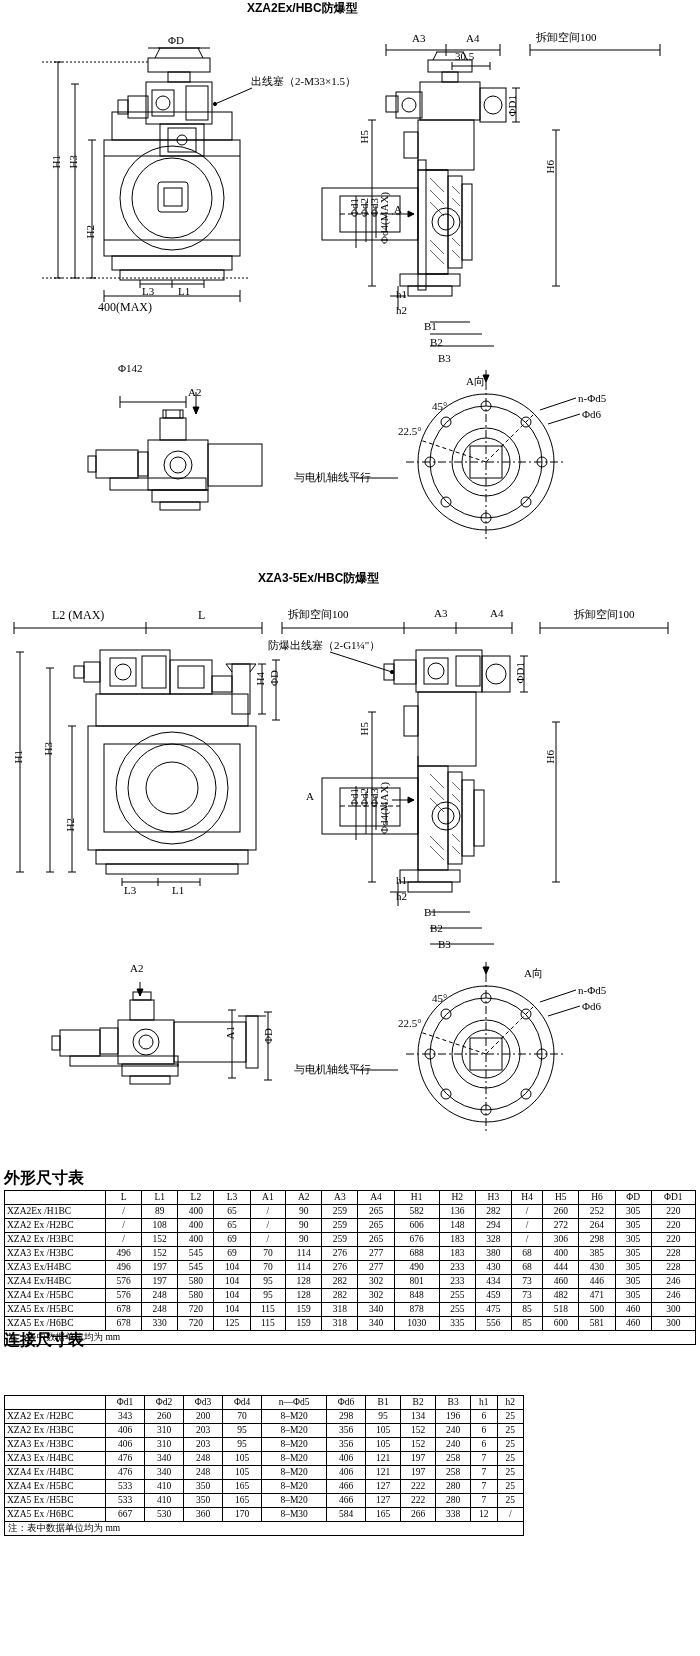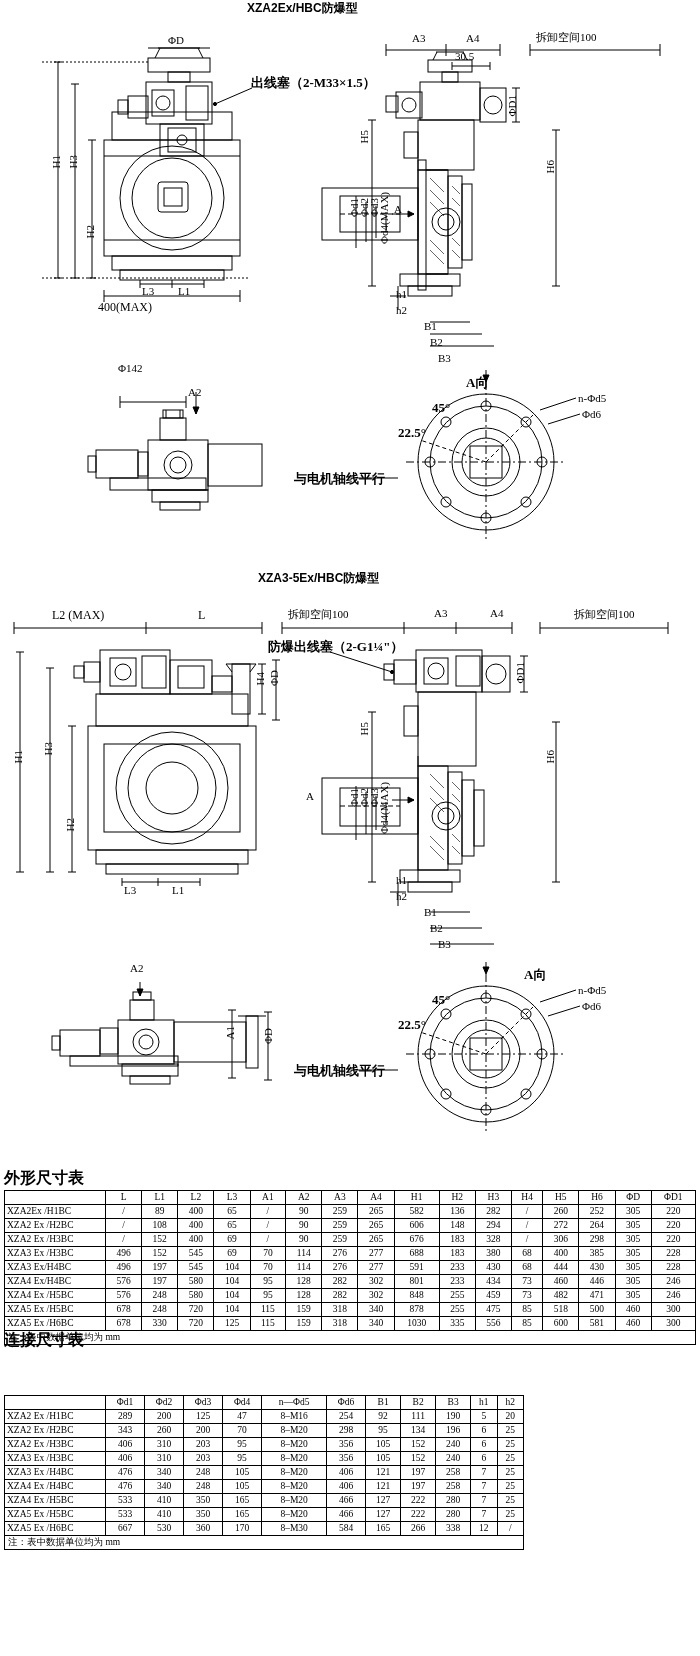--- a/index.html
+++ b/index.html
@@ -5,21 +5,21 @@
   html,body{margin:0;padding:0;}
   body{
     width:700px; height:1656px; background:#ffffff;
     font-family:"Liberation Serif", serif;
     color:#000; position:relative; overflow:hidden;
   }
   .page{position:relative;width:564px;height:1656px;}
   svg.draw{position:absolute;left:0;top:0;width:700px;height:1656px;overflow:visible;}
   .ttl{position:absolute;font-family:"Liberation Sans",sans-serif;font-size:12px;font-weight:bold;}
   .lbl{position:absolute;font-size:11px;font-family:"Liberation Serif",serif;white-space:nowrap;}
-  .lbl.sm{font-size:13px;font-weight:bold;}
+  .lbl.sm{font-size:11px;}
   .lbl.vert{writing-mode:vertical-rl;transform:rotate(180deg);}
   .secttl{position:absolute;font-family:"Liberation Sans",sans-serif;font-size:16px;font-weight:bold;}
   table.dim{position:absolute;border-collapse:collapse;font-size:9.5px;font-family:"Liberation Serif",serif;}
   table.dim th, table.dim td{border:1px solid #000;padding:0px 2px;text-align:center;height:13px;line-height:13px;}
   table.dim th{font-weight:normal;}
   table.dim td.rowhead{text-align:left;padding-left:2px;white-space:nowrap;}
   table.dim td.note{text-align:left;padding-left:3px;}
 </style>
 </head>
 <body>
@@ -580,21 +580,21 @@
       <tr>
         <td class="rowhead">XZA3 Ex/H4BC</td>
         <td>496</td>
         <td>197</td>
         <td>545</td>
         <td>104</td>
         <td>70</td>
         <td>114</td>
         <td>276</td>
         <td>277</td>
-        <td>591</td>
+        <td>490</td>
         <td>233</td>
         <td>430</td>
         <td>68</td>
         <td>444</td>
         <td>430</td>
         <td>305</td>
         <td>228</td>
       </tr>
       <tr>
         <td class="rowhead">XZA4 Ex/H4BC</td>
@@ -691,34 +691,20 @@
         <th>Φd6</th>
         <th>B1</th>
         <th>B2</th>
         <th>B3</th>
         <th>h1</th>
         <th>h2</th>
       </tr>
     </thead>
     <tbody>
       <tr>
-        <td class="rowhead">XZA2 Ex /H1BC</td>
-        <td>289</td>
-        <td>200</td>
-        <td>125</td>
-        <td>47</td>
-        <td>8–M16</td>
-        <td>254</td>
-        <td>92</td>
-        <td>111</td>
-        <td>190</td>
-        <td>5</td>
-        <td>20</td>
-      </tr>
-      <tr>
         <td class="rowhead">XZA2 Ex /H2BC</td>
         <td>343</td>
         <td>260</td>
         <td>200</td>
         <td>70</td>
         <td>8–M20</td>
         <td>298</td>
         <td>95</td>
         <td>134</td>
         <td>196</td>

